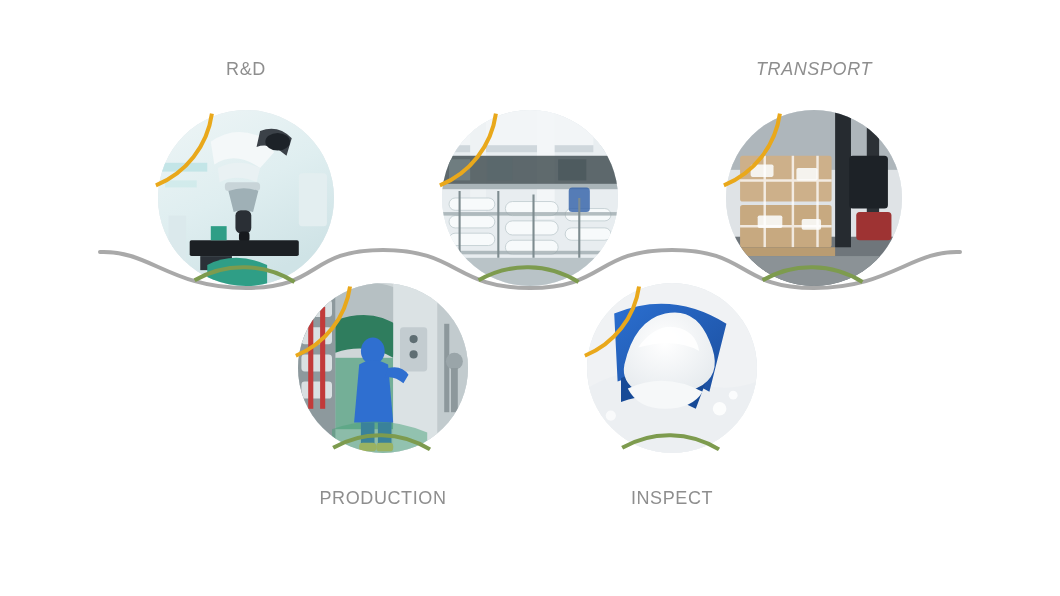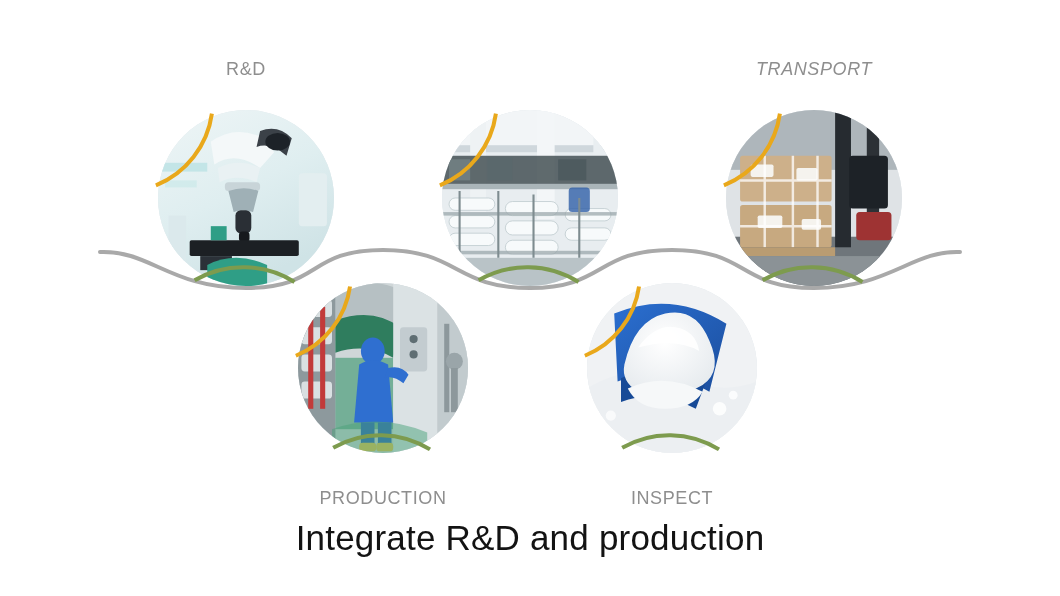--- a/index.html
+++ b/index.html
@@ -284,14 +284,13 @@
           </div>
           <svg class="ring-svg" width="198" height="198" viewBox="0 0 198 198">
             <path d="M 49.19 178.72 A 94 94 0 0 1 146.00 180.41" fill="none" stroke="#7d9b4e" stroke-width="4" stroke-linecap="butt"></path>
             <path d="M 66.03 17.41 A 88 88 0 0 1 11.86 86.75" fill="none" stroke="#e9a81b" stroke-width="4" stroke-linecap="butt"></path>
           </svg>
           <div class="node-label label-below">INSPECT</div>
         </div>
       </div>
     </div>
 
-  <div class="headline">Integrate R&amp;D and production</div>
 </div>
 
 </body></html>

